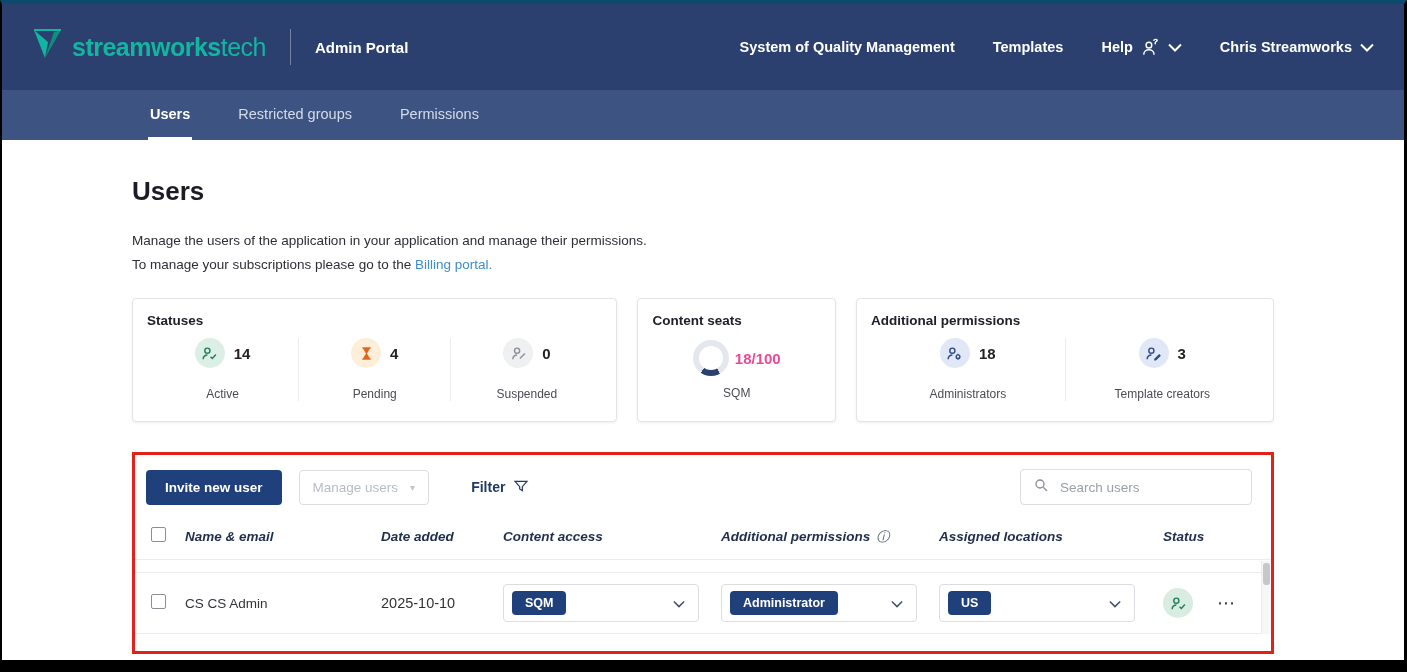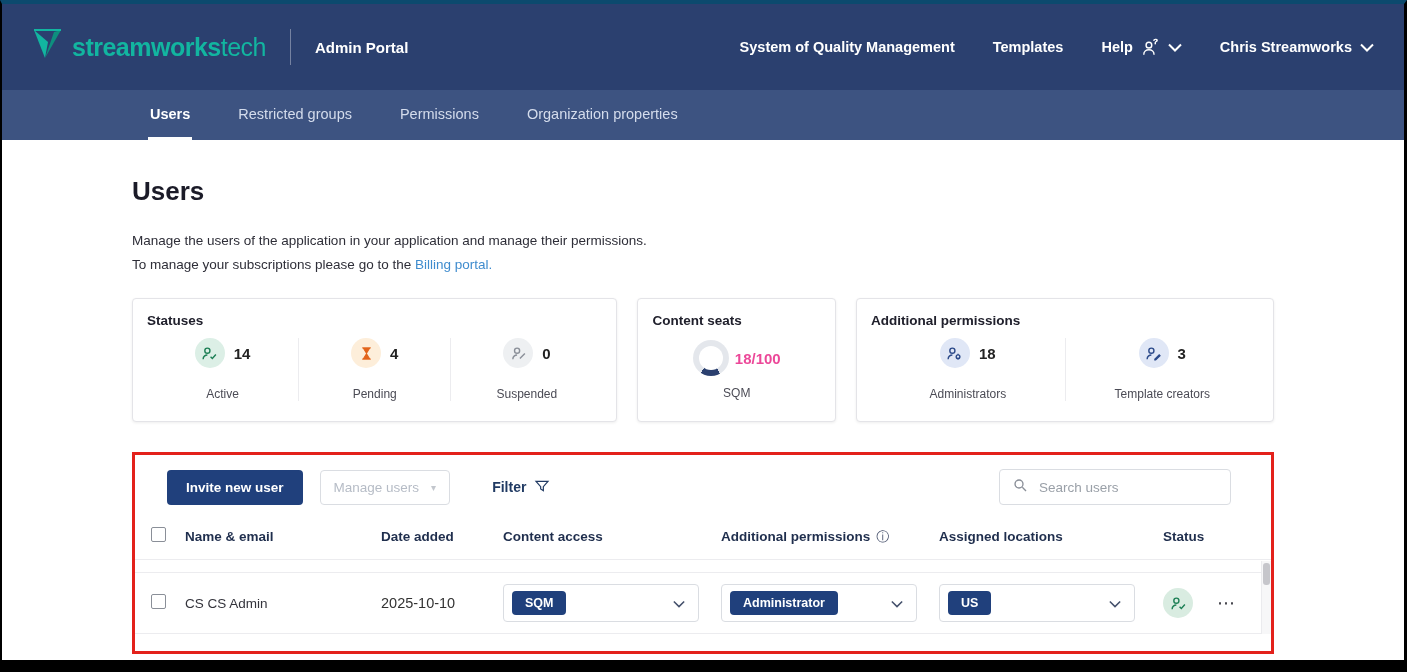--- a/index.html
+++ b/index.html
@@ -77,21 +77,21 @@
            background:conic-gradient(from 150deg, #2b406f 0 65deg, #e4e7ec 65deg 360deg); }
   .donut::after { content:""; position:absolute; inset:6px; background:#fff; border-radius:50%; }
   .seats-value { font-size:15px; font-weight:700; color:#ec4899; }
   .seats-label { text-align:center; margin-top:10px; font-size:12px; color:#4b4b55; }
 
   
   .panel {
     margin-top:30px; background:#fff; border:3px solid #e3211b; height:202px;
     position:relative; overflow:hidden;
   }
-  .panel-toolbar { display:flex; align-items:center; padding:14px 32px 12px; }
+  .panel-toolbar { display:flex; align-items:center; padding:14px 11px 12px; }
   .btn-invite {
     background:#20407c; color:#fff; border:none; border-radius:4px;
     font-size:13.5px; font-weight:700; padding:10px 19px; cursor:pointer;
     font-family:"Liberation Sans", sans-serif;
   }
   .btn-manage {
     margin-left:17px; background:#fff; color:#b6bcc6; border:1px solid #dadde2; border-radius:4px;
     font-size:13.5px; padding:9px 13px; display:flex; align-items:center; gap:12px; cursor:default;
     font-family:"Liberation Sans", sans-serif;
   }
@@ -101,21 +101,21 @@
   .search {
     margin-left:auto; margin-right:8px; width:232px; height:36px; background:#fff;
     border:1px solid #dadde2; border-radius:4px; display:flex; align-items:center; gap:9px; padding:0 12px;
   }
   .search input { border:none; outline:none; width:100%; font-size:13.5px; color:#333;
                   font-family:"Liberation Sans", sans-serif; }
   .search input::placeholder { color:#9aa0a8; }
 
   .cols { display:grid; grid-template-columns:34px 196px 122px 218px 218px 224px 1fr; align-items:center; }
   .table-head { padding:10px 16px 13px; }
-  .th { font-size:13.5px; font-weight:700; color:#1f2e4d; display:flex; align-items:center; gap:6px; }
+  .th { font-size:13.5px; font-weight:700; color:#1f2e4d; display:flex; align-items:center; gap:6px;font-style:italic; }
   .info-glyph { font-size:13px; color:#46506b; font-weight:400; cursor:pointer; }
   .cbx { appearance:none; -webkit-appearance:none; width:15px; height:15px; margin:0;
          border:1.5px solid #8a8f98; border-radius:2px; background:#fff; cursor:pointer; }
 
   .viewport { border-top:1px solid #ececef; position:relative; }
   .row-spacer { height:13px; border-bottom:1px solid #ececef; }
   .table-row { padding:11px 16px; border-bottom:1px solid #ececef; }
   .cell-text { font-size:13.5px; color:#34343c; }
   .cell-date { font-size:14.5px; color:#333; }
   .select {
@@ -181,21 +181,20 @@
             </svg>
         </span>
       </div>
     </nav>
   </header>
 
   <nav class="tabsbar">
     <div class="tab active">Users</div>
     <div class="tab">Restricted groups</div>
     <div class="tab">Permissions</div>
-    <div class="tab">Organization properties</div>
   </nav>
 
   <main class="main">
     <h1 class="page-title">Users</h1>
     <p class="page-desc">Manage the users of the application in your application and manage their permissions.</p>
     <p class="page-sub">
       <span>To manage your subscriptions please go to the</span>
       <a class="billing-link">Billing portal.</a>
     </p>
 

